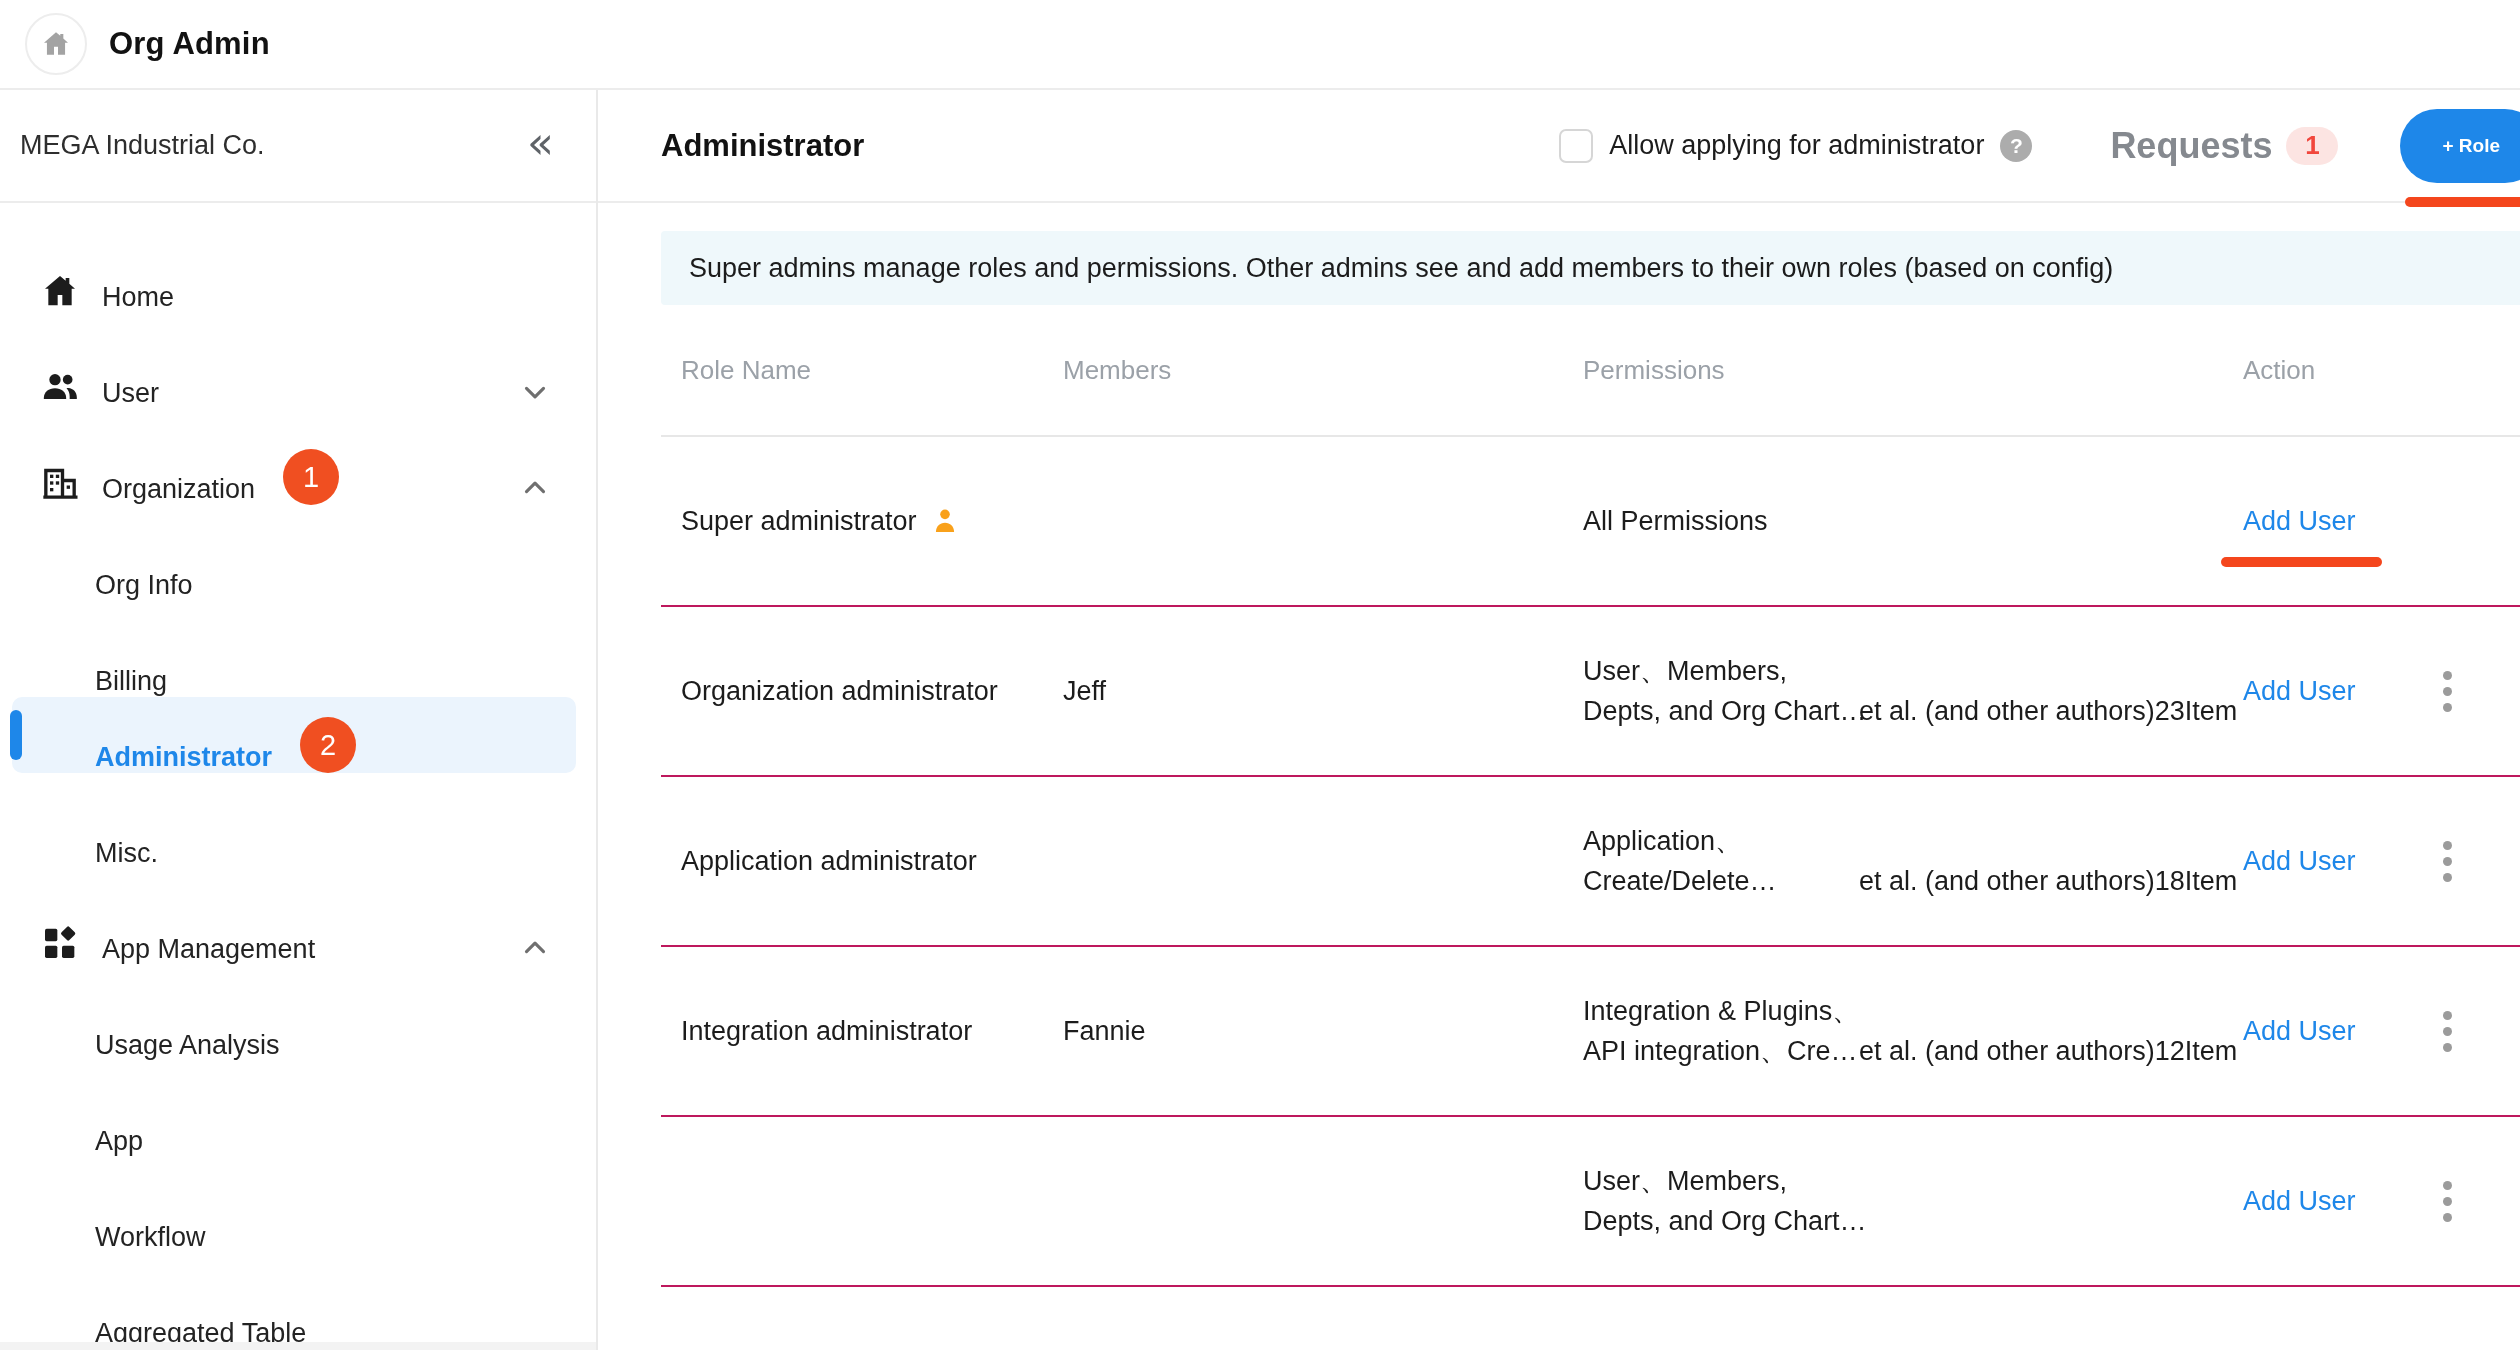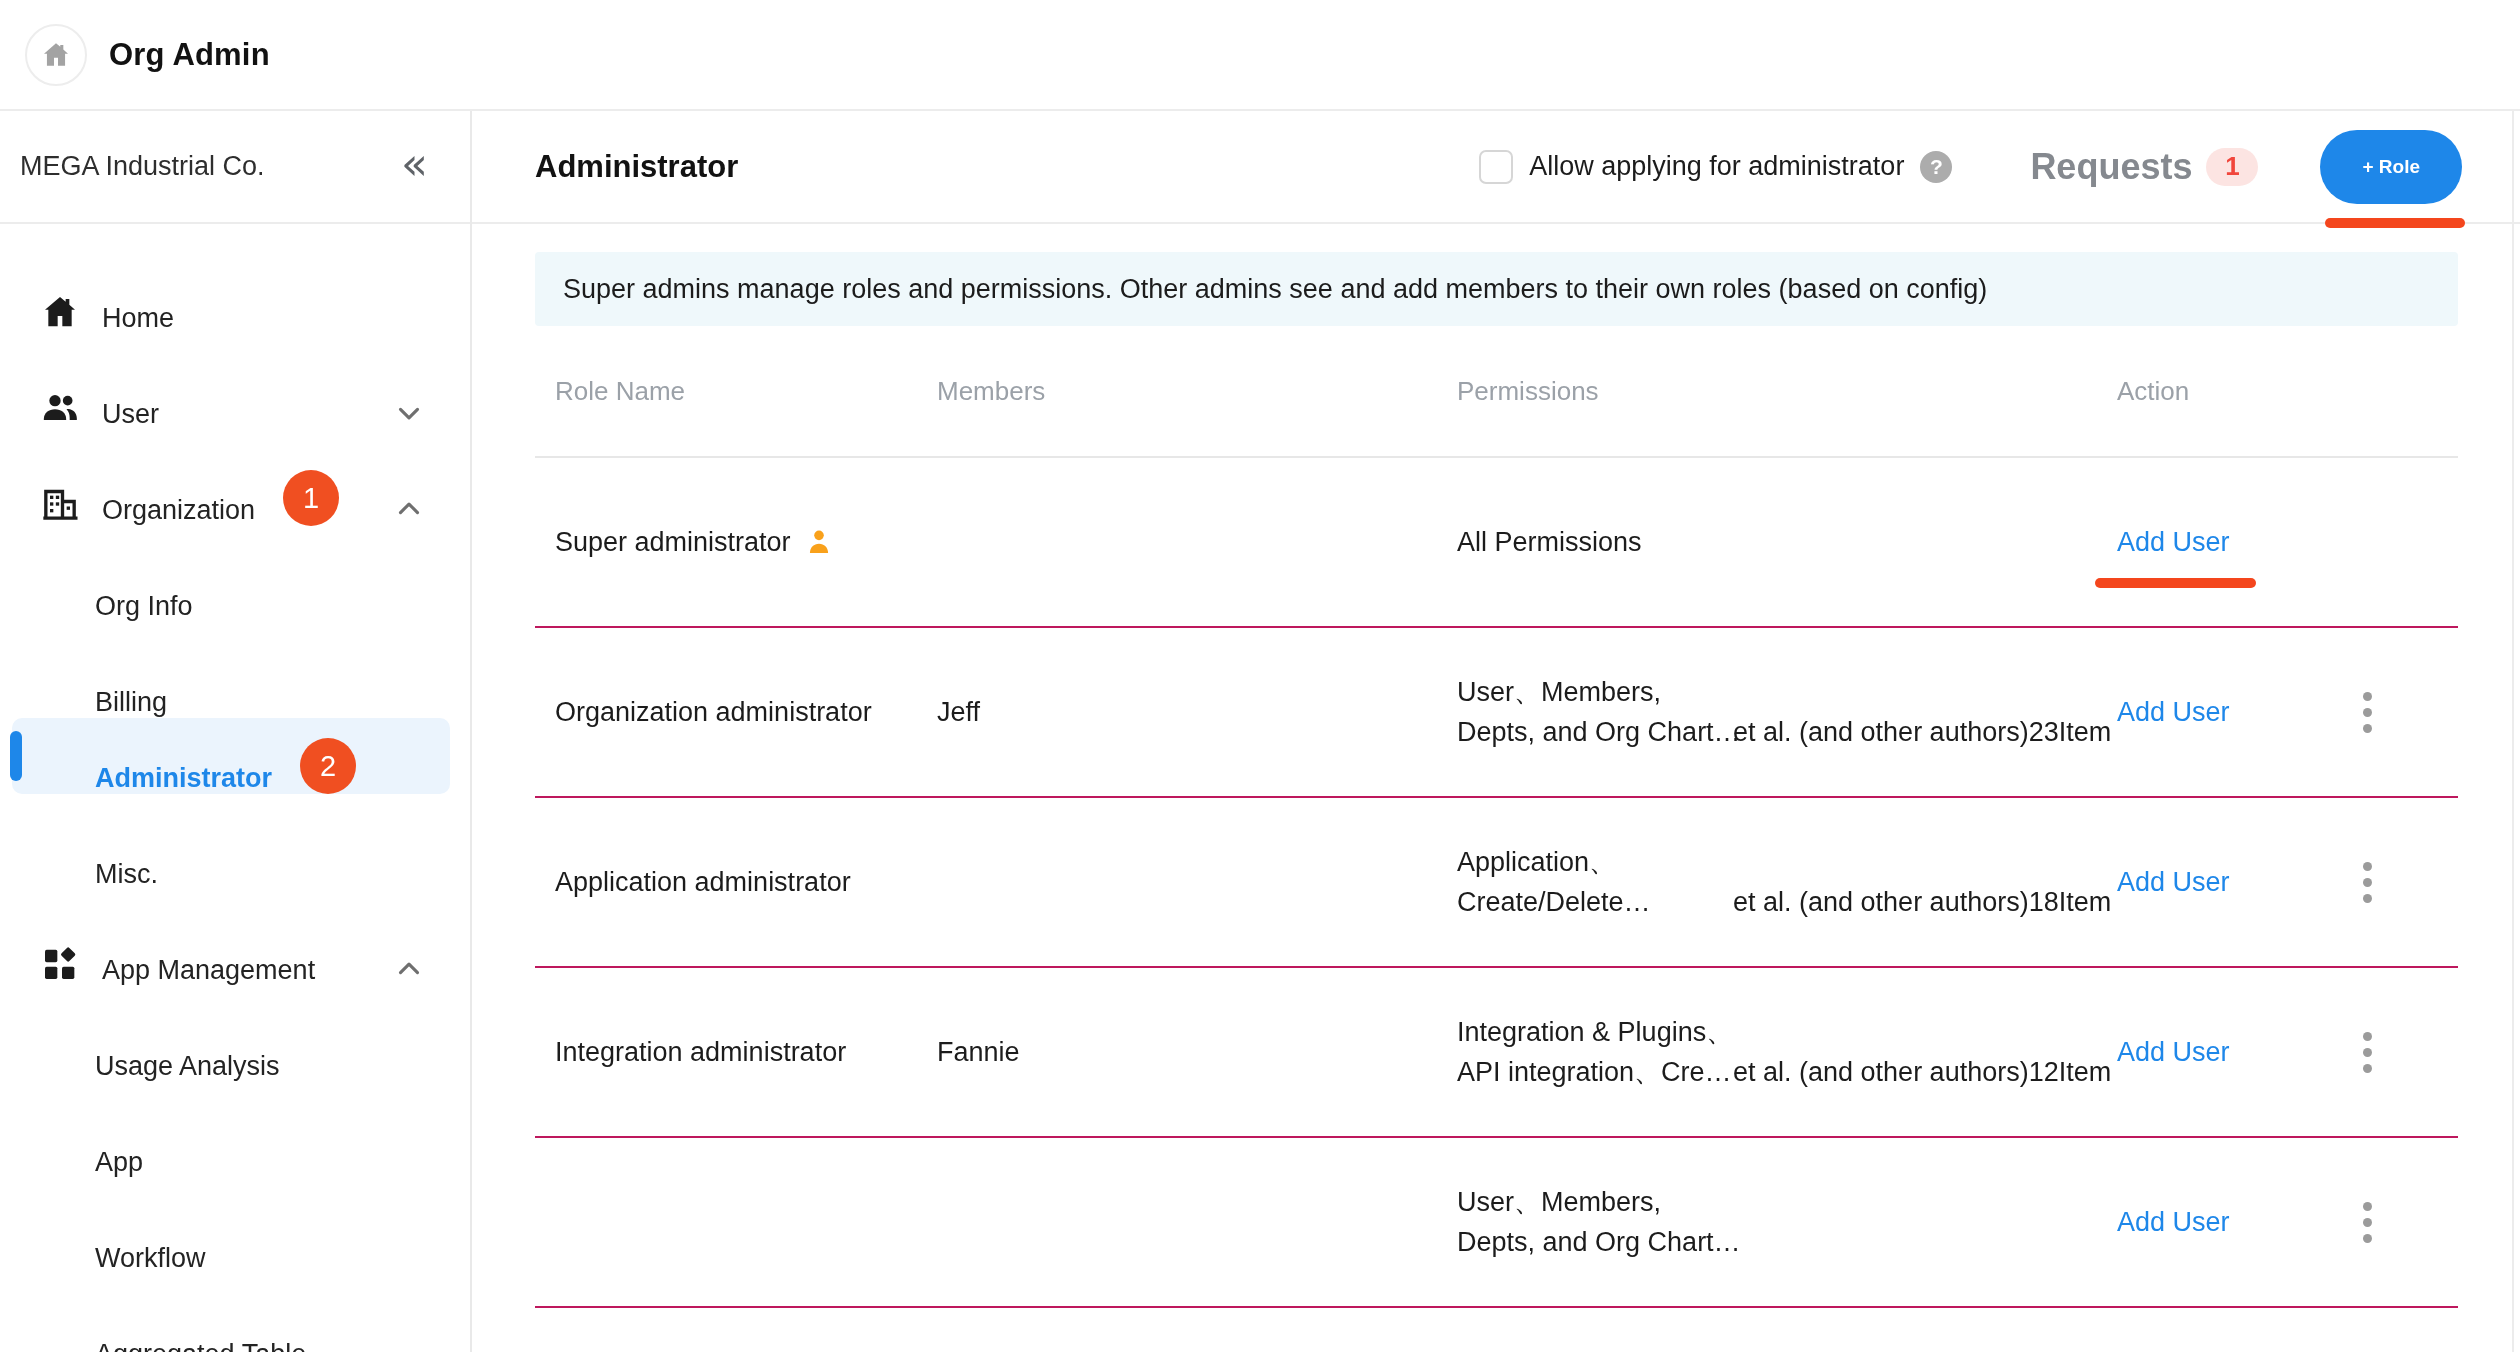--- a/index.html
+++ b/index.html
@@ -3,30 +3,30 @@
 <meta charset="utf-8">
 <style>
   * { box-sizing: border-box; }
   html,body { margin:0; padding:0; }
   body {
     width:2520px; height:1352px; overflow:hidden; position:relative;
     font-family:"Liberation Sans","DejaVu Sans",sans-serif;
     background:#fff; color:#1c1c1c;
   }
   
-  .topbar { height:111px; border-bottom:2px solid #ececec; display:flex; align-items:center; padding-left:25px; background:#fff; }
+  .topbar { height:90px; border-bottom:2px solid #ececec; display:flex; align-items:center; padding-left:25px; background:#fff; }
   .home-btn { width:62px; height:62px; border-radius:50%; border:2px solid #ededed; display:flex; align-items:center; justify-content:center; background:#fff; cursor:pointer; }
   .home-btn svg { width:32px; height:32px; fill:#a3a3a3; }
   .app-title { font-size:31px; font-weight:700; color:#121212; margin-left:22px; letter-spacing:.2px; }
 
   
   .layout { display:flex; height:1260px; }
 
   
-  .sidebar { width:472px; border-right:2px solid #e9e9e9; position:relative; background:#fff; flex:none; }
+  .sidebar { width:598px; border-right:2px solid #e9e9e9; position:relative; background:#fff; flex:none; }
   .side-head { height:113px; border-bottom:2px solid #ececec; display:flex; align-items:center; padding:0 42px 0 20px; }
   .org-name { font-size:27px; color:#2e2e2e; }
   .collapse { margin-left:auto; font-size:44px; color:#5f6368; line-height:1; cursor:pointer; font-family:"DejaVu Sans",sans-serif; margin-top:-6px; }
   .nav { padding-top:14px; }
   .nav-item { height:96px; display:flex; align-items:flex-end; padding:0 44px 0 38px; font-size:27px; color:#232323; position:relative; cursor:pointer; }
   .nav-item .nav-icon { width:44px; height:44px; margin-right:20px; display:flex; align-items:center; justify-content:center; }
   .nav-item .nav-icon svg { width:40px; height:40px; }
   .nav-item.sub { padding-left:95px; }
   .nav-item .chevron { margin-left:auto; display:flex; }
   .nav-item .chevron svg { width:34px; height:34px; }

